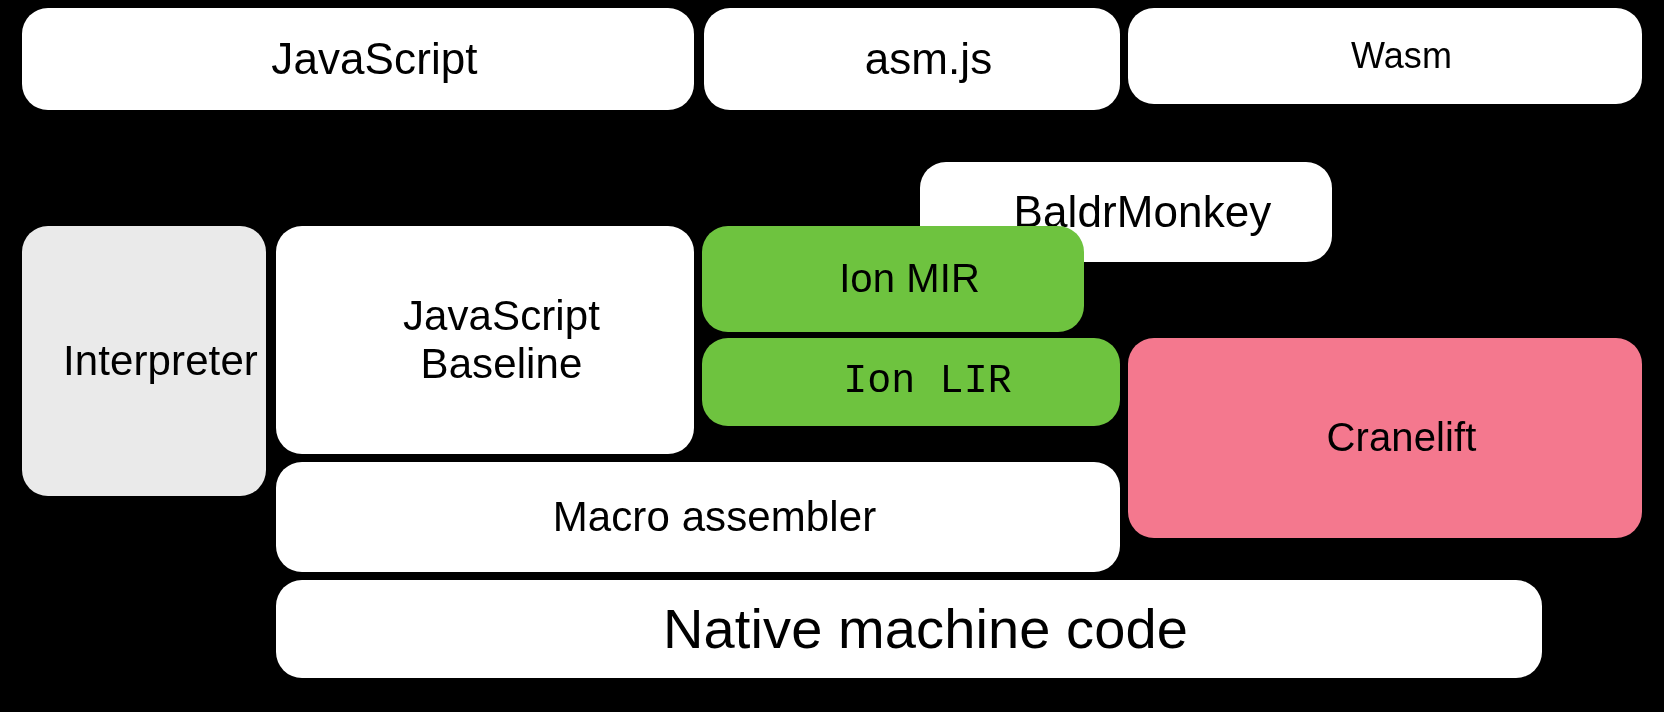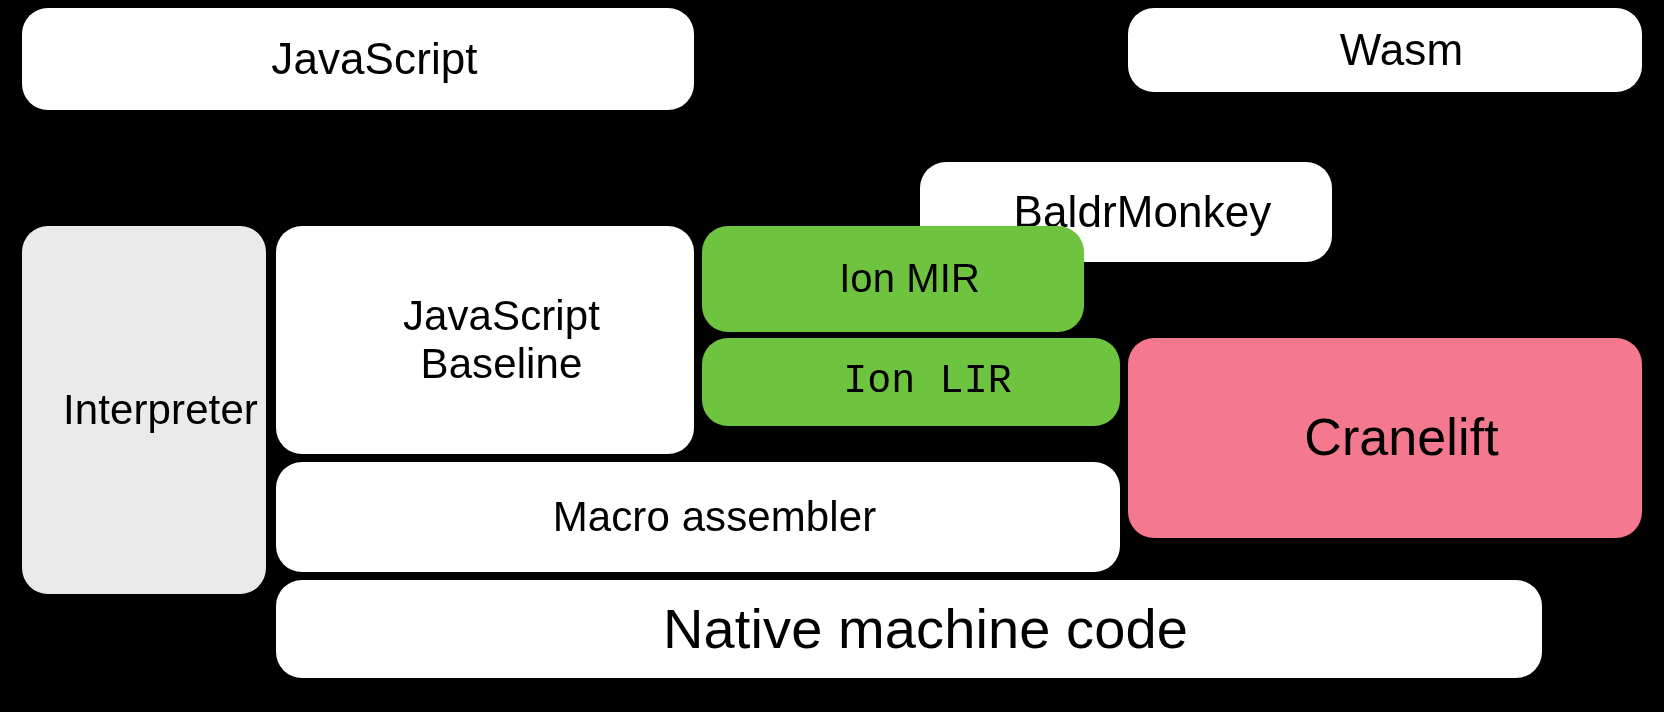--- a/index.html
+++ b/index.html
@@ -30,42 +30,43 @@
     padding-left: 33px;
   }
   .fill-white  { background: #ffffff; }
   .fill-grey   { background: #eaeaea; }
   .fill-green  { background: #6ec33f; }
   .fill-pink   { background: #f4788e; }
 
   
   #n-javascript      { left: 22px;   top: 8px;   width: 672px;  height: 102px; font-size: 44px; }
   #n-asmjs           { left: 704px;  top: 8px;   width: 416px;  height: 102px; font-size: 44px; }
-  #n-wasm            { left: 1128px; top: 8px;   width: 514px;  height: 84px; font-size: 44px; }
+  #n-wasm            { left: 1128px; top: 8px;   width: 514px;  height: 96px; font-size: 36px; }
 
   
   #n-js-bytecode     { left: 22px;   top: 118px; width: 890px;  height: 100px; font-size: 44px; }
   #n-baldrmonkey     { left: 920px;  top: 118px; width: 412px;  height: 100px; font-size: 44px; margin-top: 44px; }
 
   
-  #n-interpreter     { left: 22px;   top: 226px; width: 244px;  height: 368px; font-size: 42px; }
+  #n-interpreter     { left: 22px;   top: 226px; width: 244px;  height: 270px; font-size: 42px; }
   #n-js-baseline     { left: 276px;  top: 226px; width: 418px;  height: 228px; font-size: 42px; }
   #n-ion-mir         { left: 702px;  top: 226px; width: 382px;  height: 106px; font-size: 40px; }
   #n-ion-lir         { left: 702px;  top: 338px; width: 418px;  height: 88px;  font-size: 40px; font-family: Liberation Mono, monospace; }
-  #n-cranelift       { left: 1128px; top: 338px; width: 514px;  height: 200px; font-size: 52px; }
+  #n-cranelift       { left: 1128px; top: 338px; width: 514px;  height: 200px; font-size: 40px; }
   #n-macro-asm       { left: 276px;  top: 462px; width: 844px;  height: 110px; font-size: 42px; }
   #n-native-code     { left: 276px;  top: 580px; width: 1266px; height: 98px;  font-size: 56px; }
 </style>
 </head>
 <body>
 
 <div id="stage">
 
   <div class="node fill-white" id="n-javascript">JavaScript</div>
 
+  <div class="node fill-white" id="n-asmjs">asm.js</div>
 
   <div class="node fill-white" id="n-wasm">Wasm</div>
 
 
   <div class="node fill-white" id="n-baldrmonkey">BaldrMonkey</div>
 
   <div class="node fill-grey" id="n-interpreter">Interpreter</div>
 
   <div class="node fill-white" id="n-js-baseline">JavaScript
 Baseline</div>

